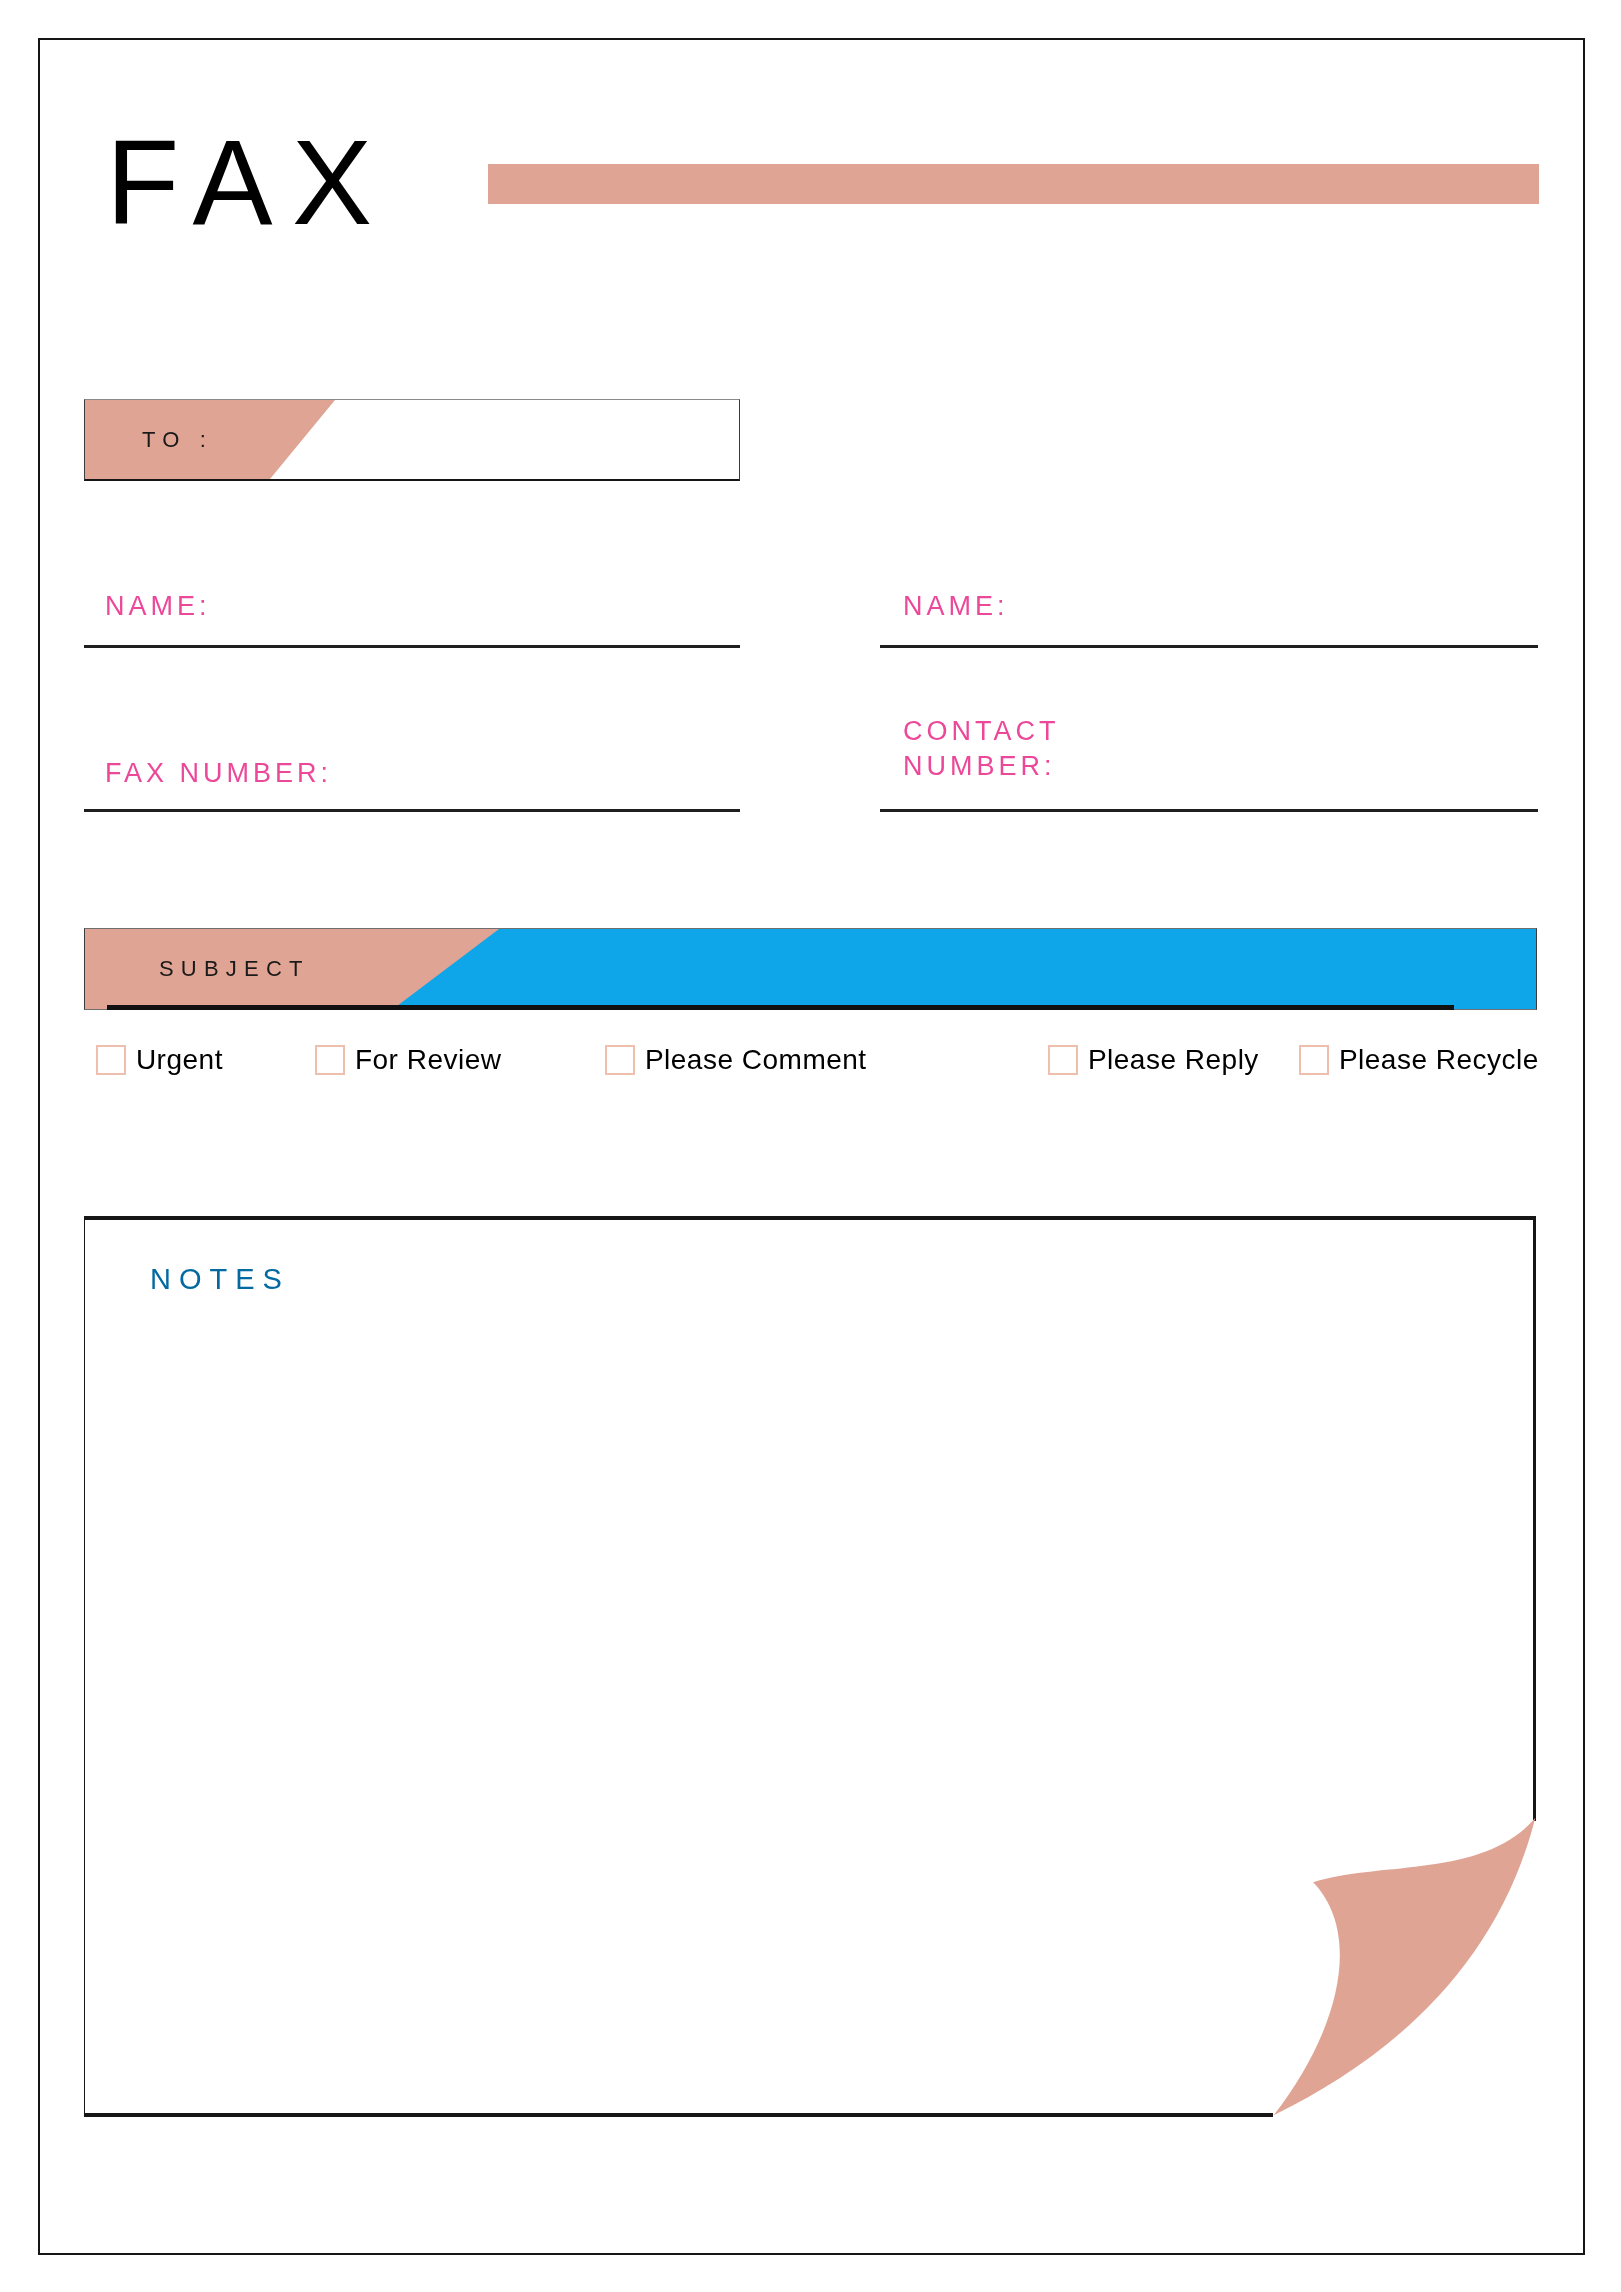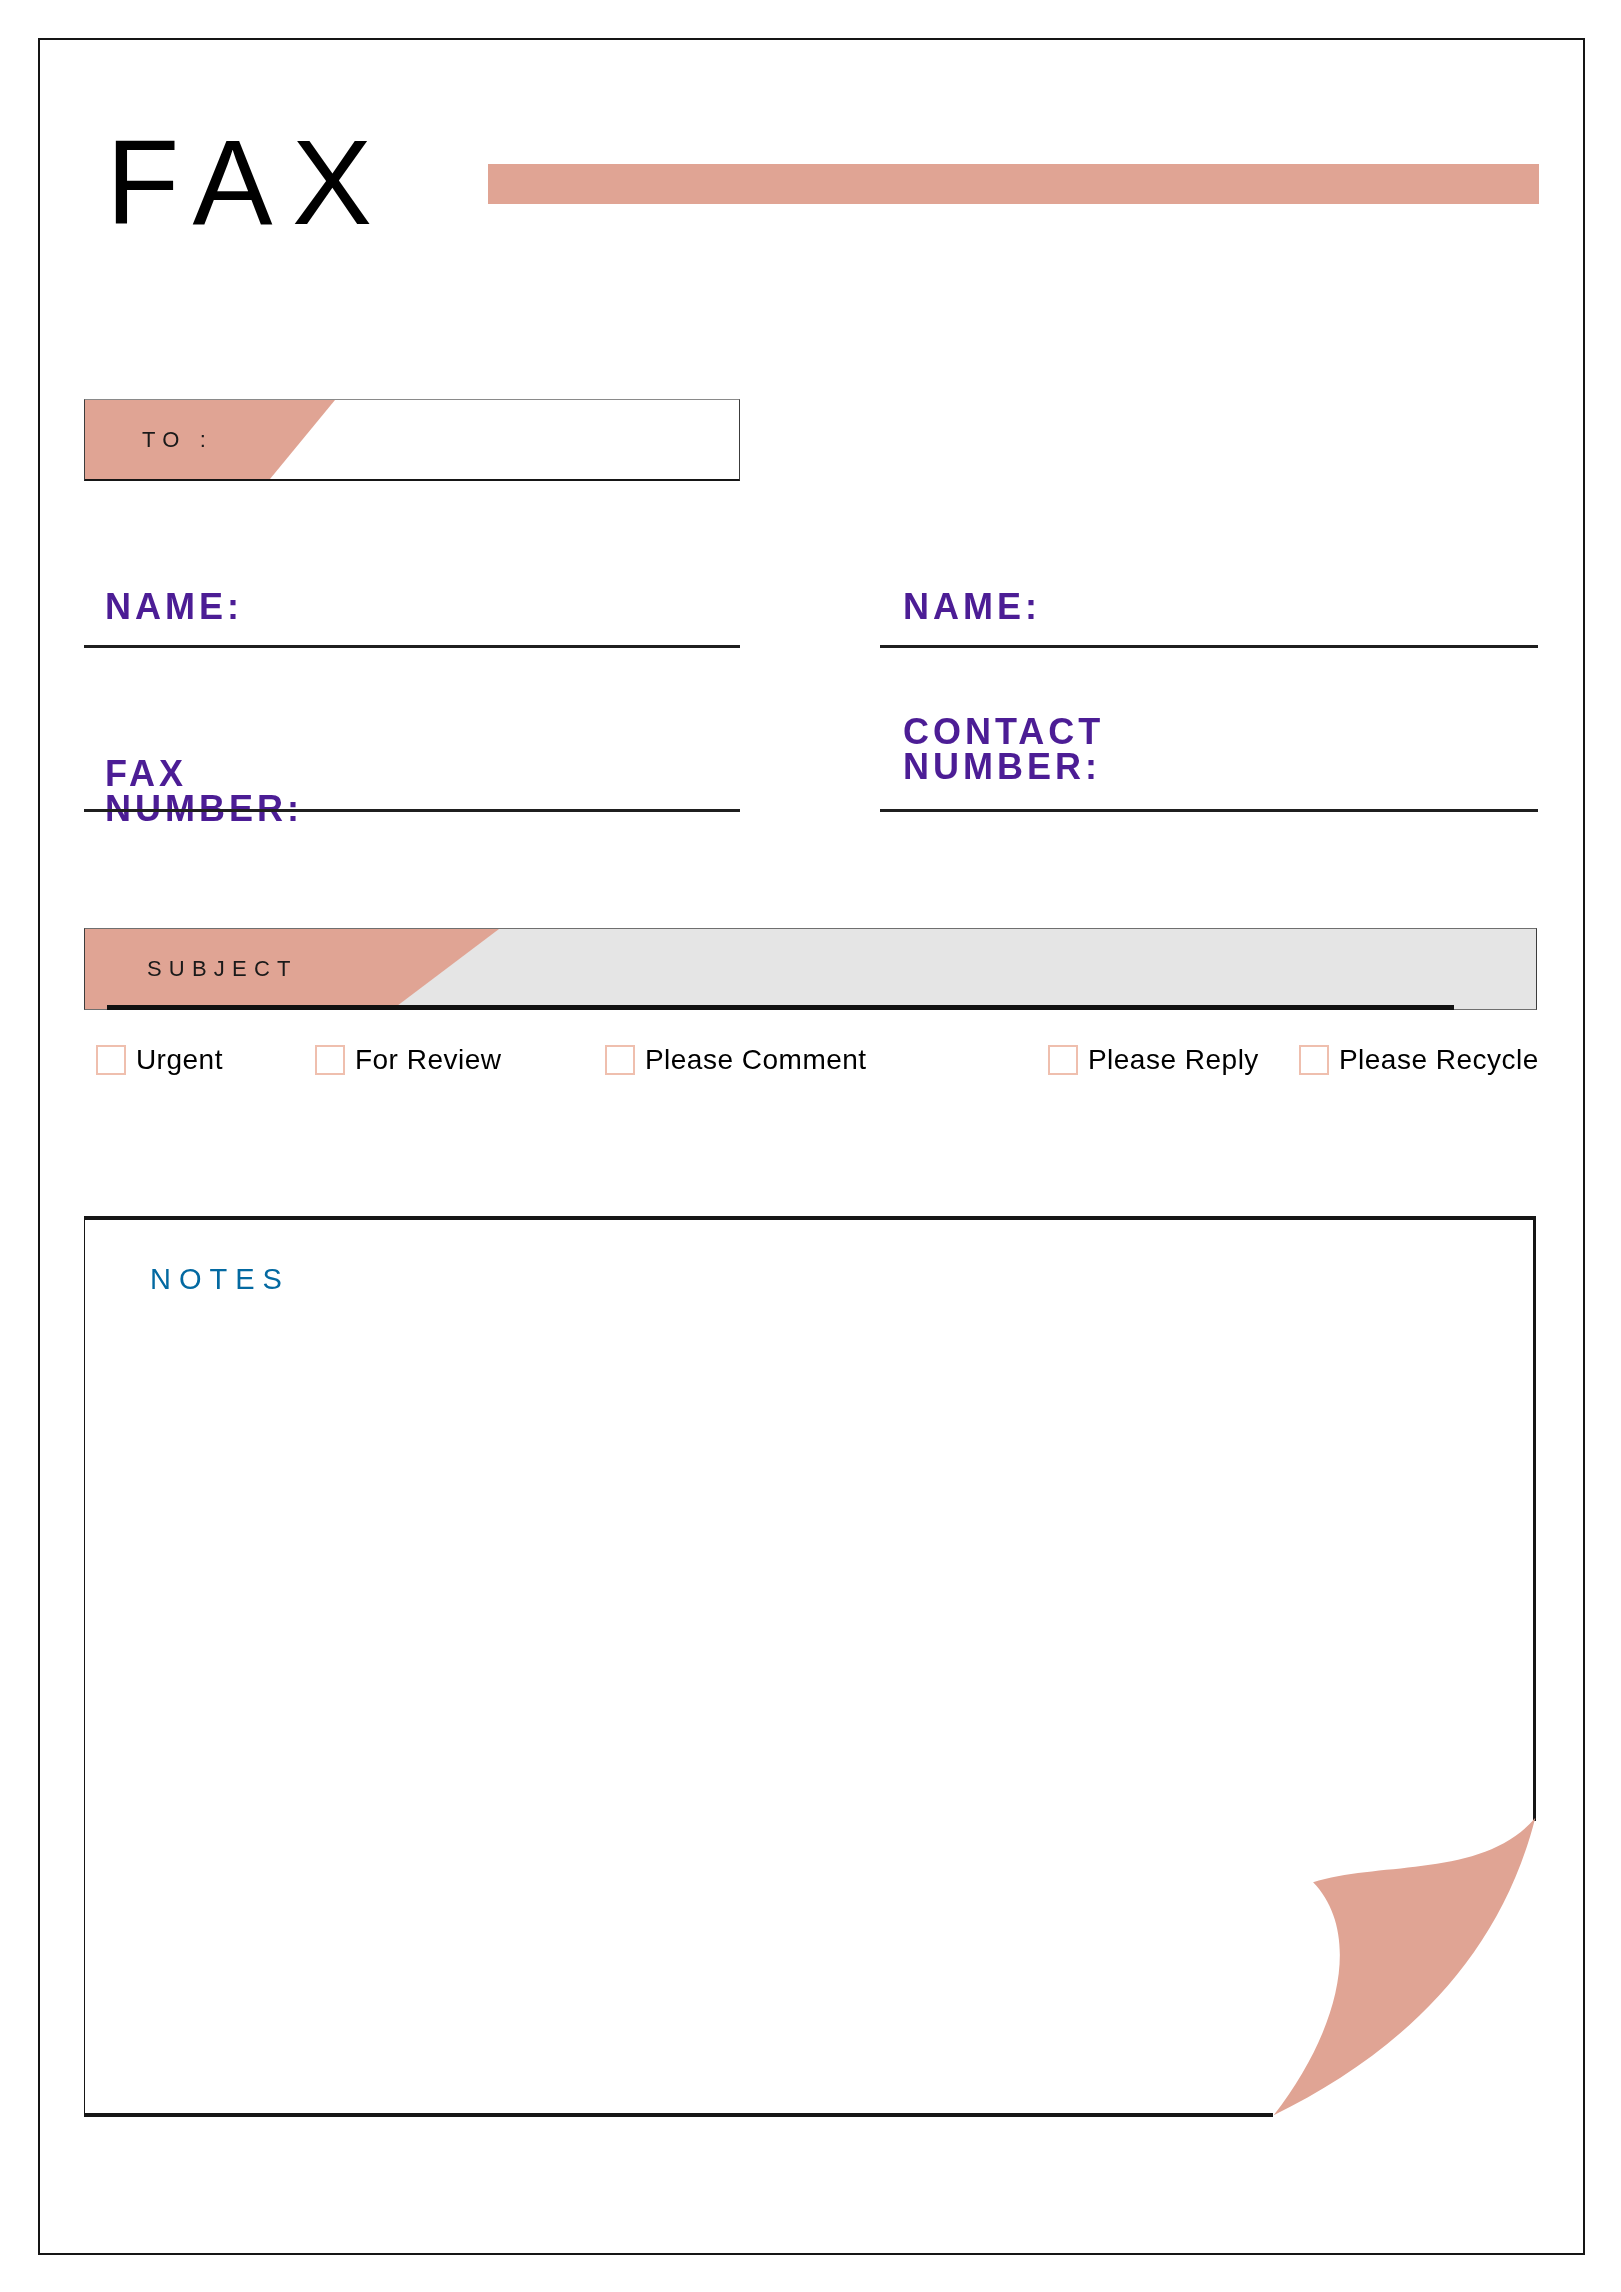--- a/index.html
+++ b/index.html
@@ -79,42 +79,43 @@
   .to-box .section-label{margin-left:57px;}
   .from-box .section-label{margin-left:64px;}
   .box-value{
     position:absolute;
     right:5.4px;top:5.4px;bottom:5.4px;
     left:45%;
   }
   
   .field-label{
     position:absolute;
-    font-size:36px;
-    font-weight:700;
+    font-size:27px;
+    font-weight:400;
     letter-spacing:4px;
     line-height:35px;
-    color:#4c1d95;
+    color:#ec4899;
   }
   .field-line{
     position:absolute;
     height:2.7px;
     background:var(--line);
   }
   
   .subject-box{
     position:absolute;
     left:84px;top:928px;
     width:1453px;height:82px;
     border:0.9px solid #6f6f6f;
     border-left:1.8px solid #3c3c3c;
     border-right:1.8px solid #3c3c3c;
-    background:#e5e5e5;
+    background:#0ea5e9;
     display:flex;
     align-items:center;
+    padding-left:12px;
   }
   .subject-box .wedge{
     width:414px;
     clip-path:polygon(0 0,414px 0,308px 100%,0 100%);
   }
   .subject-underline{
     position:absolute;
     left:107px;top:1005px;
     width:1347px;height:4.5px;
     background:#111;

